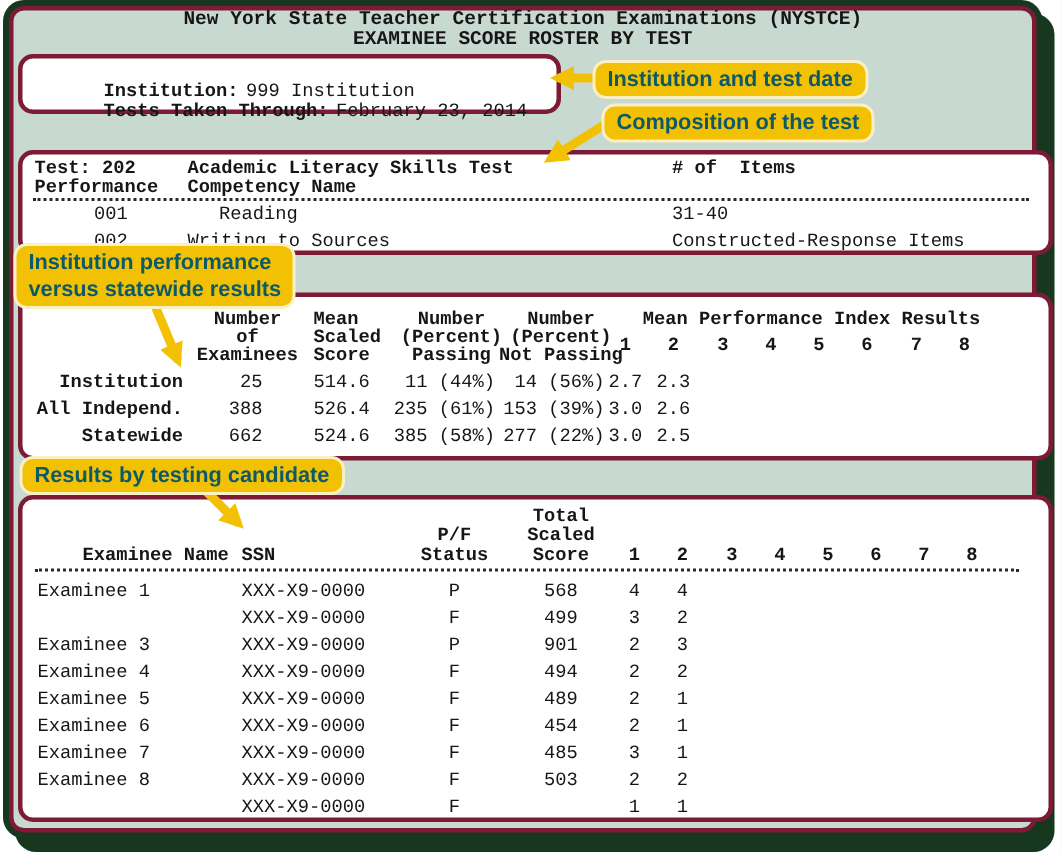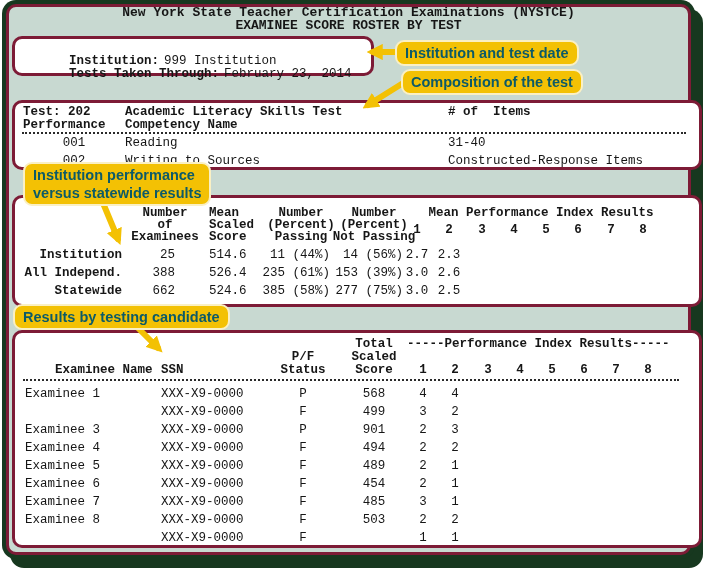--- a/index.html
+++ b/index.html
@@ -65,21 +65,21 @@
   </div>
 
   <div class="box" style="left:12px;top:100px;width:684px;height:64px;">
     <div class="t b" style="left:8px;top:3px;">Test: 202</div>
     <div class="t b" style="left:110px;top:3px;">Academic Literacy Skills Test</div>
     <div class="t b" style="left:433px;top:3px;"># of  Items</div>
     <div class="t b" style="left:8px;top:16px;">Performance</div>
     <div class="t b" style="left:110px;top:16px;">Competency Name</div>
     <div class="dot" style="left:7px;top:29px;width:664px;"></div>
     <div class="t ctr tc-code" style="top:34px;">001</div>
-    <div class="t tc-name" style="top:34px;">Reading</div>
+    <div class="t tc-name" style="top:34px;margin-left:21px;">Reading</div>
     <div class="t tc-items" style="top:34px;">31-40</div>
     <div class="t ctr tc-code" style="top:52px;">002</div>
     <div class="t tc-name" style="top:52px;">Writing to Sources</div>
     <div class="t tc-items" style="top:52px;">Constructed-Response Items</div>
   </div>
 
   <div class="box" style="left:12px;top:195px;width:684px;height:106px;">
     <div class="t b ctr pc-exh" style="top:9px;">Number</div>
     <div class="t b ctr pc-exh" style="top:21px;">of</div>
     <div class="t b ctr pc-exh" style="top:33px;">Examinees</div>
@@ -115,28 +115,27 @@
     <div class="t pc-mean" style="top:69px;">526.4</div>
     <div class="t rt pc-pd" style="top:69px;">235 (61%)</div>
     <div class="t rt pc-nd" style="top:69px;">153 (39%)</div>
     <div class="t ctr pi1" style="top:69px;">3.0</div>
     <div class="t ctr pi2" style="top:69px;">2.6</div>
 
     <div class="t b rt pc-label" style="top:87px;">Statewide</div>
     <div class="t rt pc-exd" style="top:87px;">662</div>
     <div class="t pc-mean" style="top:87px;">524.6</div>
     <div class="t rt pc-pd" style="top:87px;">385 (58%)</div>
-    <div class="t rt pc-nd" style="top:87px;">277 (75%)</div>
+    <div class="t rt pc-nd" style="top:87px;">277 (22%)</div>
     <div class="t ctr pi1" style="top:87px;">3.0</div>
     <div class="t ctr pi2" style="top:87px;">2.5</div>
   </div>
 
   <div class="box" style="left:12px;top:330px;width:684px;height:212px;">
     <div class="t b ctr ec-score" style="top:5px;">Total</div>
-    <div class="t b ctr ec-it" style="top:5px;">-----Performance Index Results-----</div>
     <div class="t b ctr ec-status" style="top:18px;">P/F</div>
     <div class="t b ctr ec-score" style="top:18px;">Scaled</div>
     <div class="t b ec-name" style="top:31px;padding-left:30px;">Examinee Name</div>
     <div class="t b ec-ssn" style="top:31px;">SSN</div>
     <div class="t b ctr ec-status" style="top:31px;">Status</div>
     <div class="t b ctr ec-score" style="top:31px;">Score</div>
     <div class="t b ctr ei1" style="top:31px;">1</div>
     <div class="t b ctr ei2" style="top:31px;">2</div>
     <div class="t b ctr ei3" style="top:31px;">3</div>
     <div class="t b ctr ei4" style="top:31px;">4</div>
@@ -203,21 +202,21 @@
 
     <div class="t ec-ssn" style="top:199px;">XXX-X9-0000</div>
     <div class="t ctr ec-status" style="top:199px;">F</div>
     <div class="t ctr ec-score" style="top:199px;margin-top:48px;">447</div>
     <div class="t ctr ei1" style="top:199px;">1</div>
     <div class="t ctr ei2" style="top:199px;">1</div>
   </div>
 
   <div class="pill" style="left:395px;top:40px;">Institution and test date</div>
   <div class="pill" style="left:401px;top:69px;">Composition of the test</div>
-  <div class="pill" style="left:23px;top:162px;">
+  <div class="pill" style="left:9px;top:162px;">
     <div>Institution performance</div>
     <div>versus statewide results</div>
   </div>
   <div class="pill" style="left:13px;top:304px;">Results by testing candidate</div>
 
   <svg class="arrows" width="707" height="568" viewBox="0 0 707 568">
     <defs>
       <marker id="ah" viewBox="0 0 10 10" refX="6" refY="5" markerWidth="2.7" markerHeight="2.7" orient="auto">
         <path d="M0,0 L10,5 L0,10 Z" fill="#f3c104"></path>
       </marker>

